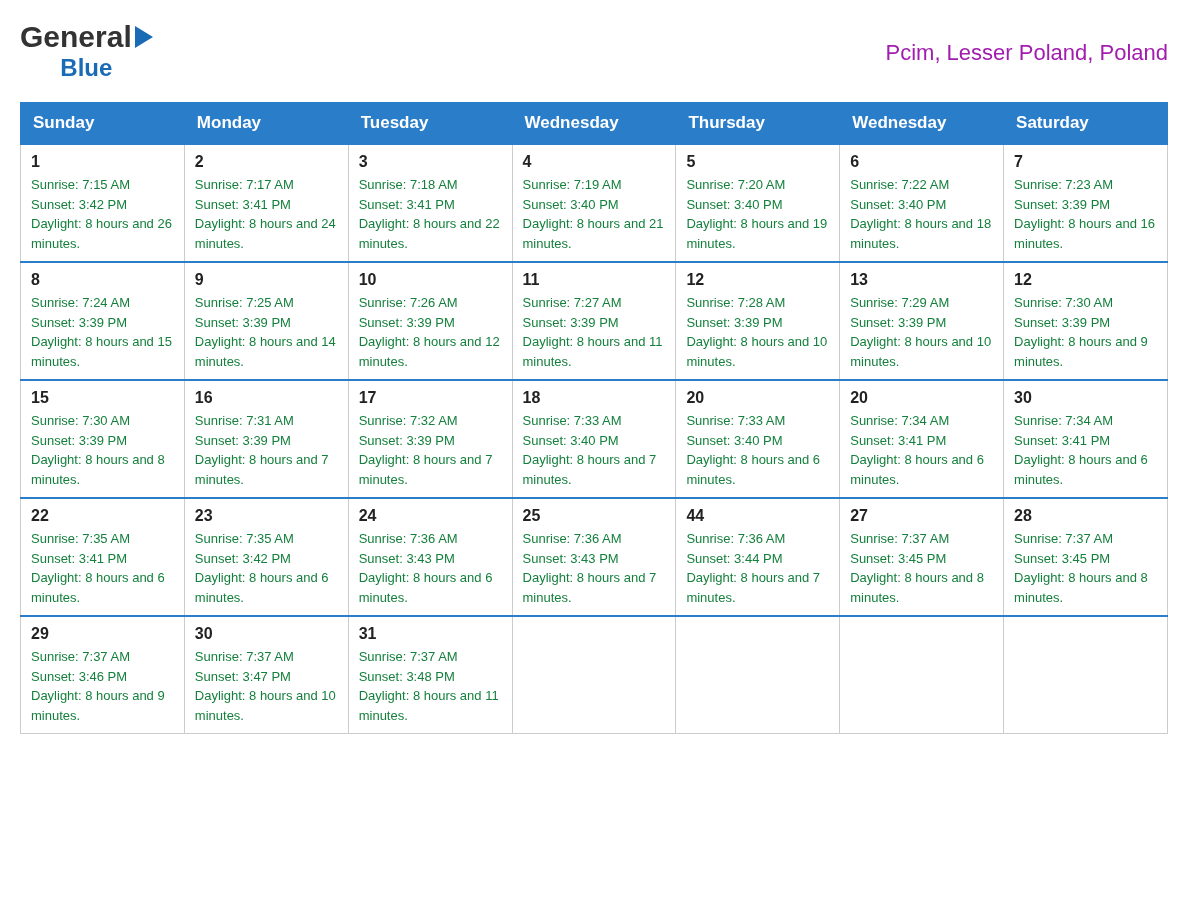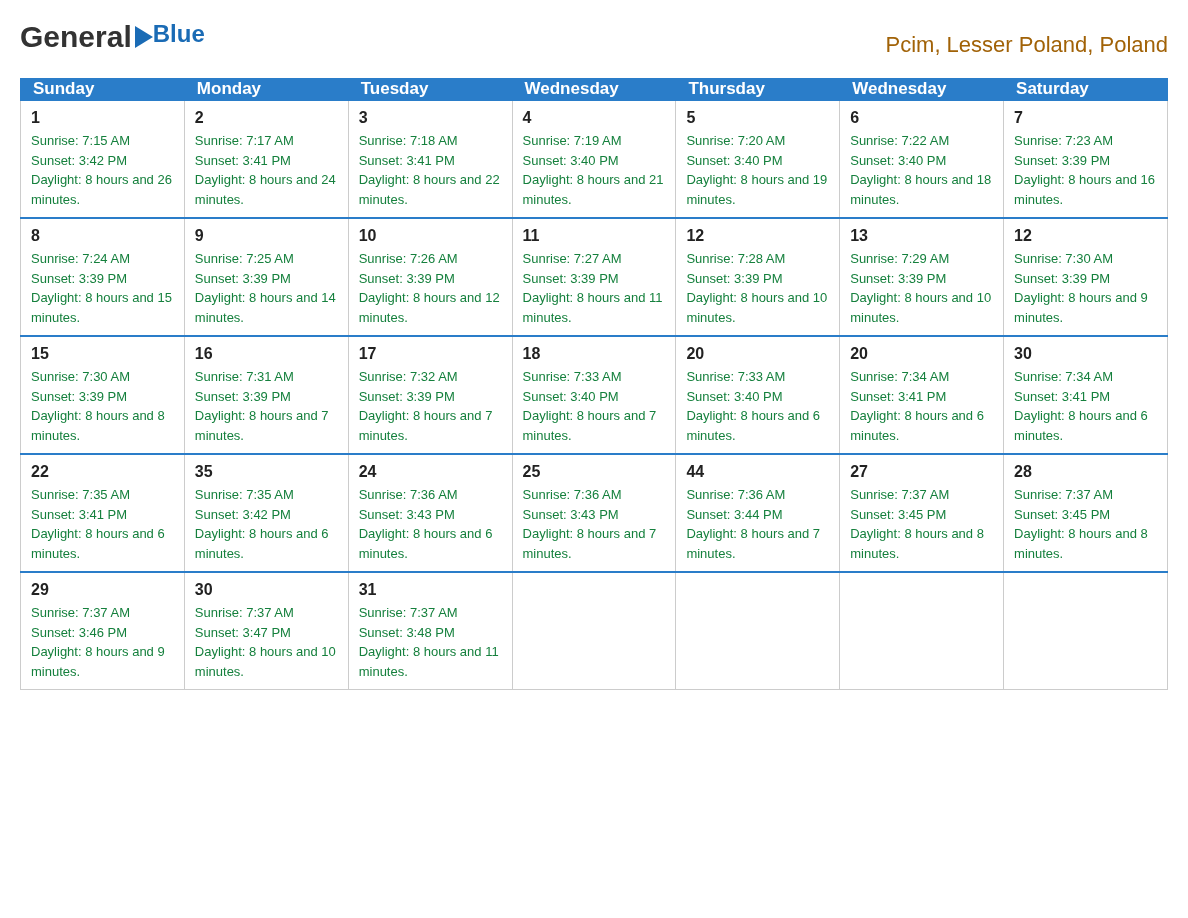--- a/index.html
+++ b/index.html
@@ -20,34 +20,34 @@
       text-align: right;
     }
     .month-title {
       font-size: 52px;
       font-weight: bold;
       color: #222;
       line-height: 1.1;
     }
     .location-title {
       font-size: 22px;
-      color: #a16207;
-      margin-top: 12px;
+      color: #a21caf;
+      margin-top: 20px;
     }
     .calendar-table {
       width: 100%;
       border-collapse: collapse;
       border: 1px solid #aaa;
     }
     .calendar-table th {
       background-color: #2a7dc9;
       color: #fff;
       font-size: 17px;
       font-weight: bold;
-      padding: 0 12px;
+      padding: 10px 12px;
       text-align: left;
       border: 1px solid #2a7dc9;
     }
     .calendar-table td {
       vertical-align: top;
       padding: 8px 10px;
       border: 1px solid #ccc;
       width: 14.28%;
       min-height: 100px;
       font-size: 13px;
@@ -66,22 +66,22 @@
       color: #15803d;
     }
     .empty-cell {
       background: #fff;
     }
     tr.week-row td {
       border-top: 2px solid #2a7dc9;
     }
     .logo-container {
       display: flex;
-      flex-direction: row;
-      align-items: flex-start;
+      flex-direction: column;
+      align-items: center;
     }
     .logo-line1 {
       font-size: 30px;
       font-weight: bold;
       color: #333;
       display: flex;
       align-items: center;
     }
     .logo-line2 {
       font-size: 24px;
@@ -308,21 +308,21 @@
       <tr class="week-row">
         <td>
         <span class="day-number">22</span>
         <div class="day-info">
           Sunrise: 7:35 AM<br>
           Sunset: 3:41 PM<br>
           Daylight: 8 hours and 6 minutes.
         </div>
       </td>
         <td>
-        <span class="day-number">35</span>
+        <span class="day-number">23</span>
         <div class="day-info">
           Sunrise: 7:35 AM<br>
           Sunset: 3:42 PM<br>
           Daylight: 8 hours and 6 minutes.
         </div>
       </td>
         <td>
         <span class="day-number">24</span>
         <div class="day-info">
           Sunrise: 7:36 AM<br>

